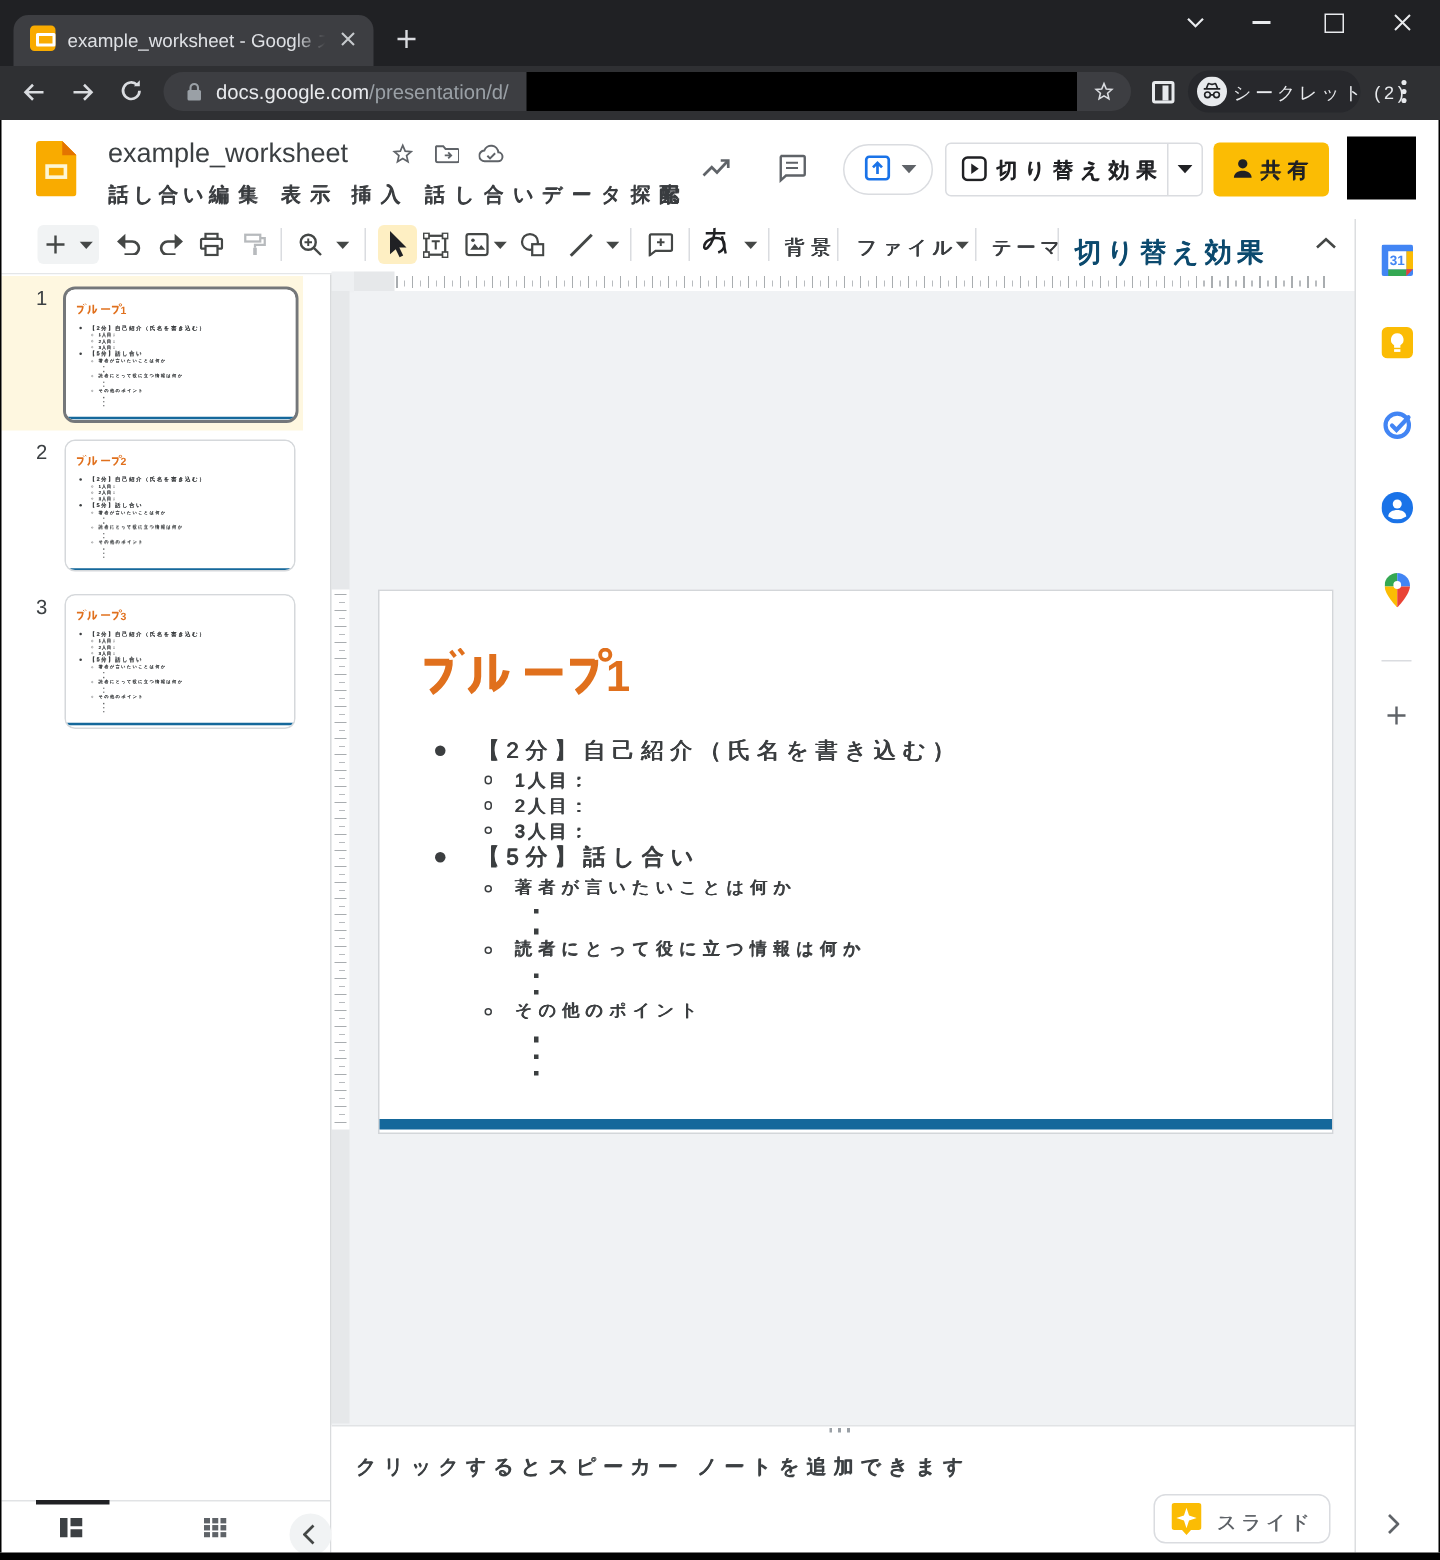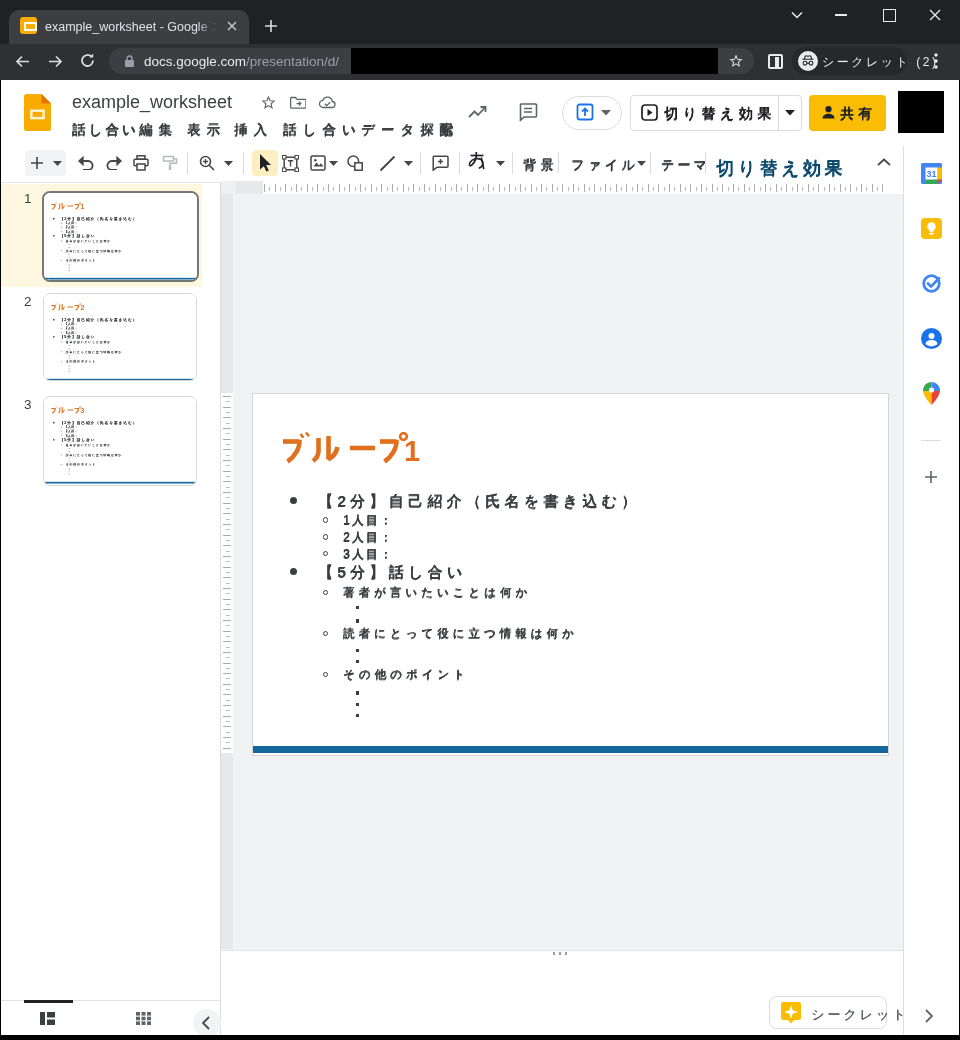--- a/index.html
+++ b/index.html
@@ -467,26 +467,27 @@
     <div class="d2" style="top:277.7px"></div>
       <div class="b3" style="top:274px">その他のポイント</div>
     <div class="d3" style="top:297.3px"></div>
     <div class="d3" style="top:308.8px"></div>
     <div class="d3" style="top:319.8px"></div>
     <div class="bar"></div>
 </div>
 
   <div class="abs" style="left:221px;top:950px;width:683px;height:85px;background:#fff;border-top:1px solid #e1e3e5;box-sizing:border-box;"></div>
   <div class="abs" style="left:553px;top:952px;width:17px;height:3px;background:repeating-linear-gradient(to right,#9aa0a6 0 2px,transparent 2px 6px);"></div>
+  <div class="abs" style="left:237px;top:969px;font-size:13.5px;letter-spacing:4.5px;color:#3c4043;text-shadow:0.6px 0 0 currentColor,0 0.6px 0 currentColor;white-space:nowrap;">クリックするとスピーカー ノートを追加できます</div>
   <div class="abs" style="left:769px;top:996px;width:118px;height:33px;background:#fff;border:1px solid #dadce0;border-radius:8px;box-sizing:border-box;"></div>
   <svg class="ico" style="left:781px;top:1002px" width="20" height="22" viewBox="0 0 20 22">
       <path d="M2 0h16a2 2 0 0 1 2 2v14a2 2 0 0 1-2 2h-5l-3 3.4-3-3.4H2a2 2 0 0 1-2-2V2a2 2 0 0 1 2-2z" fill="#fbbc04"></path>
       <path d="M10 3.2l1.7 5.1 5.1 1.7-5.1 1.7-1.7 5.1-1.7-5.1-5.1-1.7 5.1-1.7z" fill="#fff"></path>
     </svg>
-  <div class="abs" style="left:811px;top:1006px;font-size:13px;letter-spacing:3px;color:#5f6368;white-space:nowrap;text-shadow:0.5px 0 0 currentColor;">シークレット</div>
+  <div class="abs" style="left:811px;top:1006px;font-size:13px;letter-spacing:3px;color:#5f6368;white-space:nowrap;text-shadow:0.5px 0 0 currentColor;">スライド</div>
 
   <div class="abs" style="left:1px;top:1000px;width:219px;height:35px;background:#fff;border-top:1px solid #e1e3e5;box-sizing:border-box;"></div>
   <div class="abs" style="left:24px;top:1000px;width:49px;height:2.5px;background:#202124;"></div>
   <svg class="ico" style="left:40px;top:1012px" width="15" height="13" viewBox="0 0 15 13">
       <rect x="0" y="0" width="5" height="13" fill="#3c4043"></rect>
       <rect x="7" y="0" width="8" height="5.5" fill="#3c4043"></rect>
       <rect x="7" y="7.5" width="8" height="5.5" fill="#3c4043"></rect>
     </svg>
   <svg class="ico" style="left:136px;top:1012px" width="15" height="13" viewBox="0 0 15 13">
       <g fill="#5f6368">

